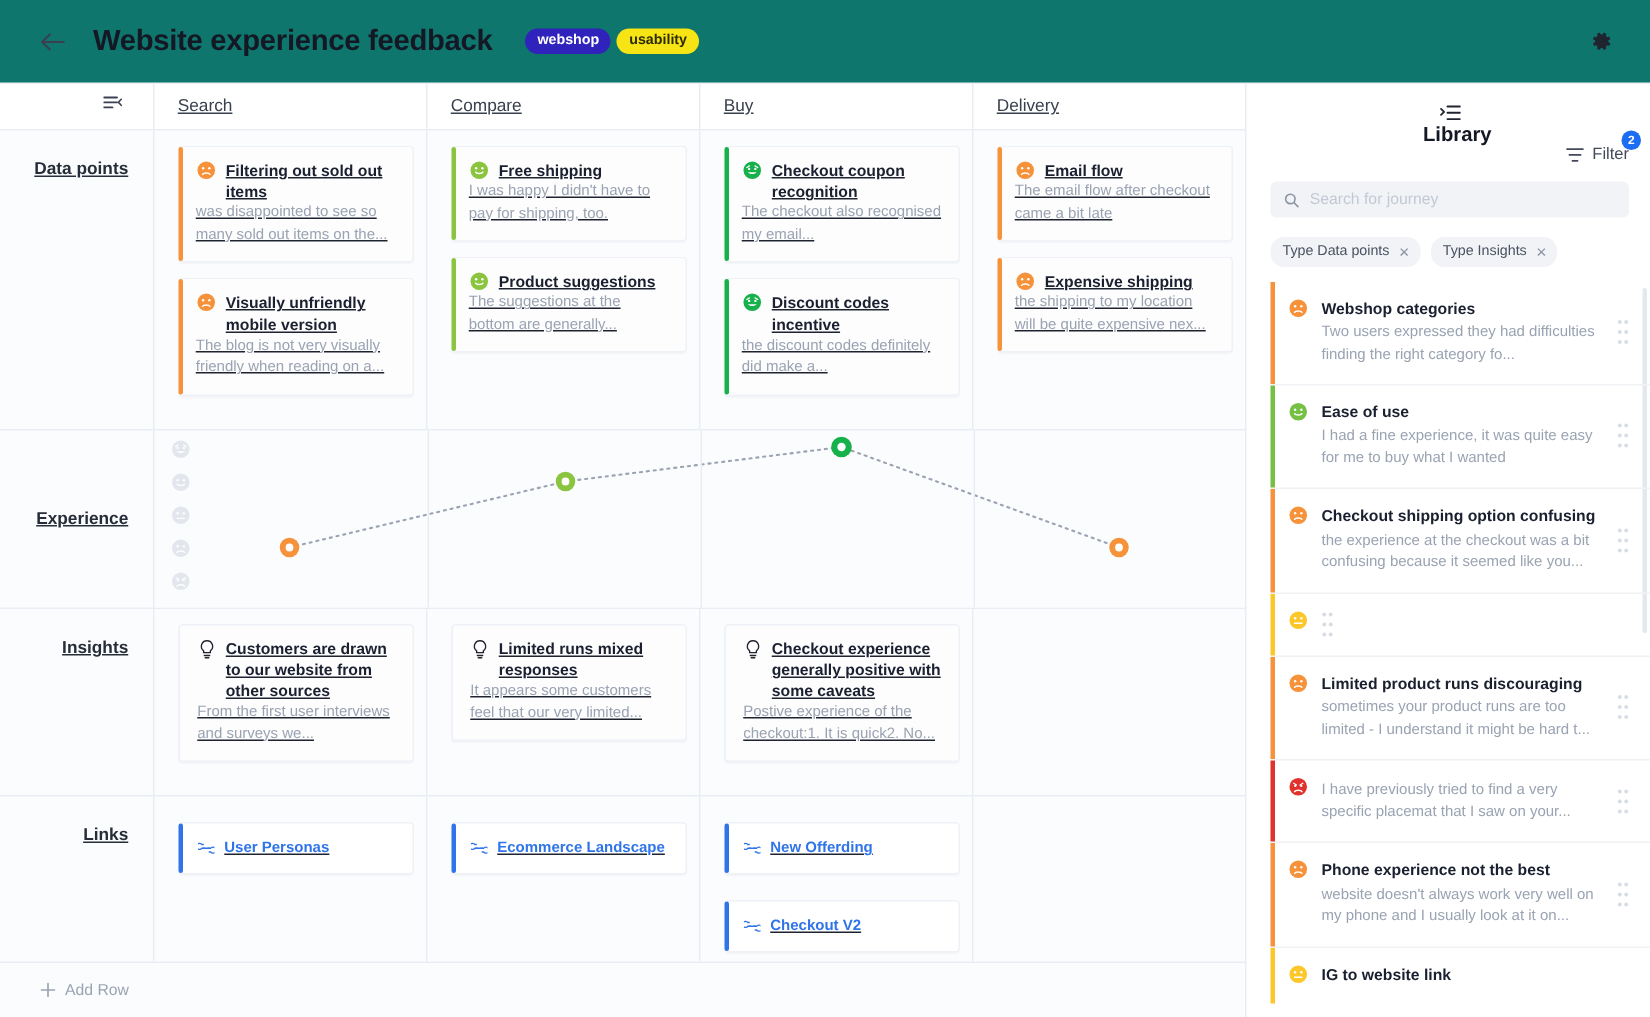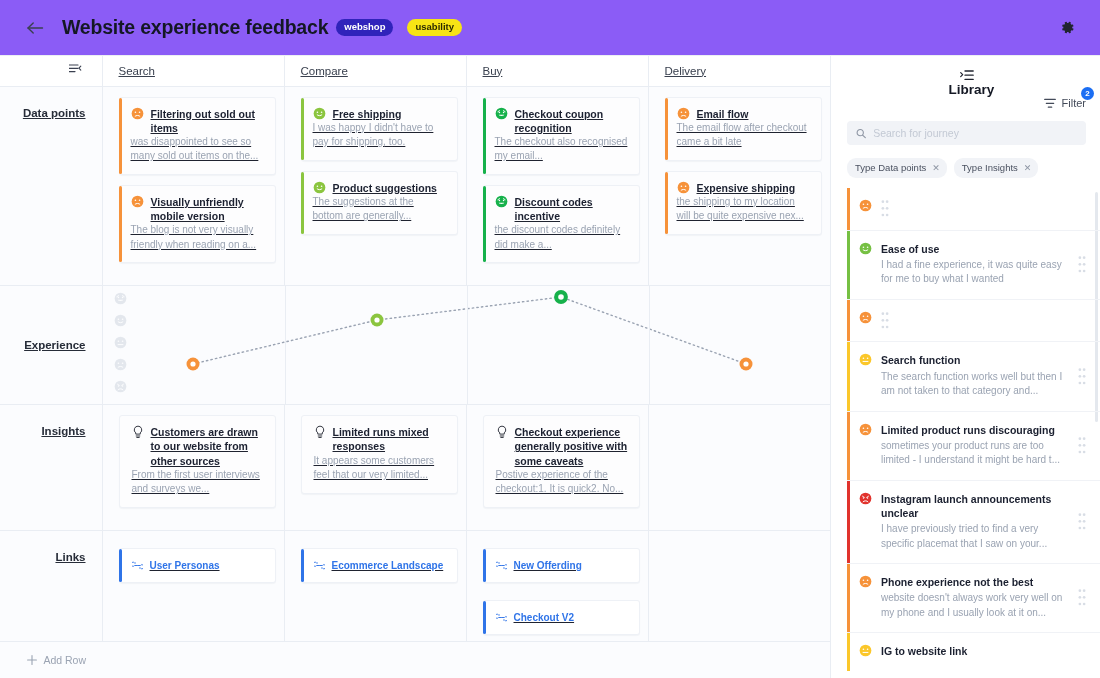--- a/index.html
+++ b/index.html
@@ -9,32 +9,32 @@
     background: #ffffff; color: #1f2330;
     overflow: hidden;
   }
   .app { position: relative; width: 1100px; height: 678px; display: flex; flex-direction: column; }
 
   
   .topbar {
     height: 56px; flex: 0 0 56px;
     display: flex; align-items: center;
     padding: 0 20px 0 22px;
-    background: #8b5cf6;
+    background: #0f766e;
     border-bottom: 1px solid #eceff3;
   }
   .back-btn {
     width: 26px; height: 26px; display: flex; align-items: center; justify-content: center;
     color: #3a4050; cursor: pointer; font-size: 17px; line-height: 1;
   }
   .page-title {
     font-size: 19.5px; font-weight: bold; letter-spacing: -0.2px;
     margin-left: 14px; color: #141824; white-space: nowrap;
   }
-  .tagrow { display: flex; align-items: center; gap: 14px; margin-left: 8px; text-align: right; }
+  .tagrow { display: flex; align-items: center; gap: 4px; margin-left: 22px; text-align: right; }
   .tag {
     font-size: 9.5px; font-weight: bold; border-radius: 9px;
     padding: 3px 8px 4px; line-height: 1; white-space: nowrap;
   }
   .tag.webshop { background: #3023bb; color: #ffffff; }
   .tag.usability { background: #f7e415; color: #2b2b00; }
   .gear-btn {
     margin-left: auto; width: 26px; height: 26px;
     display: flex; align-items: center; justify-content: center; cursor: pointer;
   }
@@ -541,20 +541,24 @@
         <div class="scrollbar"></div>
 
         <div class="lib-item">
           <span class="accent" style="background:#f6923a"></span>
           <svg class="emoji" viewBox="0 0 20 20">
             <circle cx="10" cy="10" r="9" fill="#f6923a"></circle>
               <circle cx="6.8" cy="8" r="1.25" fill="#fff"></circle>
               <circle cx="13.2" cy="8" r="1.25" fill="#fff"></circle>
             <path d="M6.2 14.2c1-1.7 6.6-1.7 7.6 0" stroke="#fff" stroke-width="1.5" fill="none" stroke-linecap="round"></path>
           </svg>
+          <div class="lib-item-body">
+            <div class="lib-item-title">Webshop categories</div>
+            <div class="lib-item-desc">Two users expressed they had difficulties finding the right category fo...</div>
+          </div>
           <svg class="drag" viewBox="0 0 6 14">
             <circle cx="1.4" cy="2" r="1" fill="#b9c2d0"></circle>
               <circle cx="4.6" cy="2" r="1" fill="#b9c2d0"></circle>
             <circle cx="1.4" cy="7" r="1" fill="#b9c2d0"></circle>
               <circle cx="4.6" cy="7" r="1" fill="#b9c2d0"></circle>
             <circle cx="1.4" cy="12" r="1" fill="#b9c2d0"></circle>
               <circle cx="4.6" cy="12" r="1" fill="#b9c2d0"></circle>
           </svg>
         </div>
 
@@ -581,42 +585,42 @@
         </div>
 
         <div class="lib-item">
           <span class="accent" style="background:#f6923a"></span>
           <svg class="emoji" viewBox="0 0 20 20">
             <circle cx="10" cy="10" r="9" fill="#f6923a"></circle>
               <circle cx="6.8" cy="8" r="1.25" fill="#fff"></circle>
               <circle cx="13.2" cy="8" r="1.25" fill="#fff"></circle>
             <path d="M6.2 14.2c1-1.7 6.6-1.7 7.6 0" stroke="#fff" stroke-width="1.5" fill="none" stroke-linecap="round"></path>
           </svg>
+          <div class="lib-item-body">
+            <div class="lib-item-title">Checkout shipping option confusing</div>
+            <div class="lib-item-desc">the experience at the checkout was a bit confusing because it seemed like you...</div>
+          </div>
           <svg class="drag" viewBox="0 0 6 14">
             <circle cx="1.4" cy="2" r="1" fill="#b9c2d0"></circle>
               <circle cx="4.6" cy="2" r="1" fill="#b9c2d0"></circle>
             <circle cx="1.4" cy="7" r="1" fill="#b9c2d0"></circle>
               <circle cx="4.6" cy="7" r="1" fill="#b9c2d0"></circle>
             <circle cx="1.4" cy="12" r="1" fill="#b9c2d0"></circle>
               <circle cx="4.6" cy="12" r="1" fill="#b9c2d0"></circle>
           </svg>
         </div>
 
         <div class="lib-item">
           <span class="accent" style="background:#fbc72a"></span>
           <svg class="emoji" viewBox="0 0 20 20">
             <circle cx="10" cy="10" r="9" fill="#fbc72a"></circle>
               <circle cx="6.8" cy="8" r="1.25" fill="#fff"></circle>
               <circle cx="13.2" cy="8" r="1.25" fill="#fff"></circle>
             <path d="M6.2 13h7.6" stroke="#fff" stroke-width="1.5" stroke-linecap="round"></path>
           </svg>
-          <div class="lib-item-body">
-            <div class="lib-item-title">Search function</div>
-            <div class="lib-item-desc">The search function works well but then I am not taken to that category and...</div>
-          </div>
           <svg class="drag" viewBox="0 0 6 14">
             <circle cx="1.4" cy="2" r="1" fill="#b9c2d0"></circle>
               <circle cx="4.6" cy="2" r="1" fill="#b9c2d0"></circle>
             <circle cx="1.4" cy="7" r="1" fill="#b9c2d0"></circle>
               <circle cx="4.6" cy="7" r="1" fill="#b9c2d0"></circle>
             <circle cx="1.4" cy="12" r="1" fill="#b9c2d0"></circle>
               <circle cx="4.6" cy="12" r="1" fill="#b9c2d0"></circle>
           </svg>
         </div>
 
@@ -645,21 +649,20 @@
         <div class="lib-item">
           <span class="accent" style="background:#e1332d"></span>
           <svg class="emoji" viewBox="0 0 20 20">
             <circle cx="10" cy="10" r="9" fill="#e1332d"></circle>
             <path d="M5.3 6.4 L8.2 8.2 M14.7 6.4 L11.8 8.2" stroke="#fff" stroke-width="1.3" stroke-linecap="round"></path>
             <circle cx="6.9" cy="9.2" r="1.15" fill="#fff"></circle>
               <circle cx="13.1" cy="9.2" r="1.15" fill="#fff"></circle>
             <path d="M6.2 15c1-2 6.6-2 7.6 0" stroke="#fff" stroke-width="1.5" fill="none" stroke-linecap="round"></path>
           </svg>
           <div class="lib-item-body">
-            <div class="lib-item-title">Instagram launch announcements unclear</div>
             <div class="lib-item-desc">I have previously tried to find a very specific placemat that I saw on your...</div>
           </div>
           <svg class="drag" viewBox="0 0 6 14">
             <circle cx="1.4" cy="2" r="1" fill="#b9c2d0"></circle>
               <circle cx="4.6" cy="2" r="1" fill="#b9c2d0"></circle>
             <circle cx="1.4" cy="7" r="1" fill="#b9c2d0"></circle>
               <circle cx="4.6" cy="7" r="1" fill="#b9c2d0"></circle>
             <circle cx="1.4" cy="12" r="1" fill="#b9c2d0"></circle>
               <circle cx="4.6" cy="12" r="1" fill="#b9c2d0"></circle>
           </svg>

